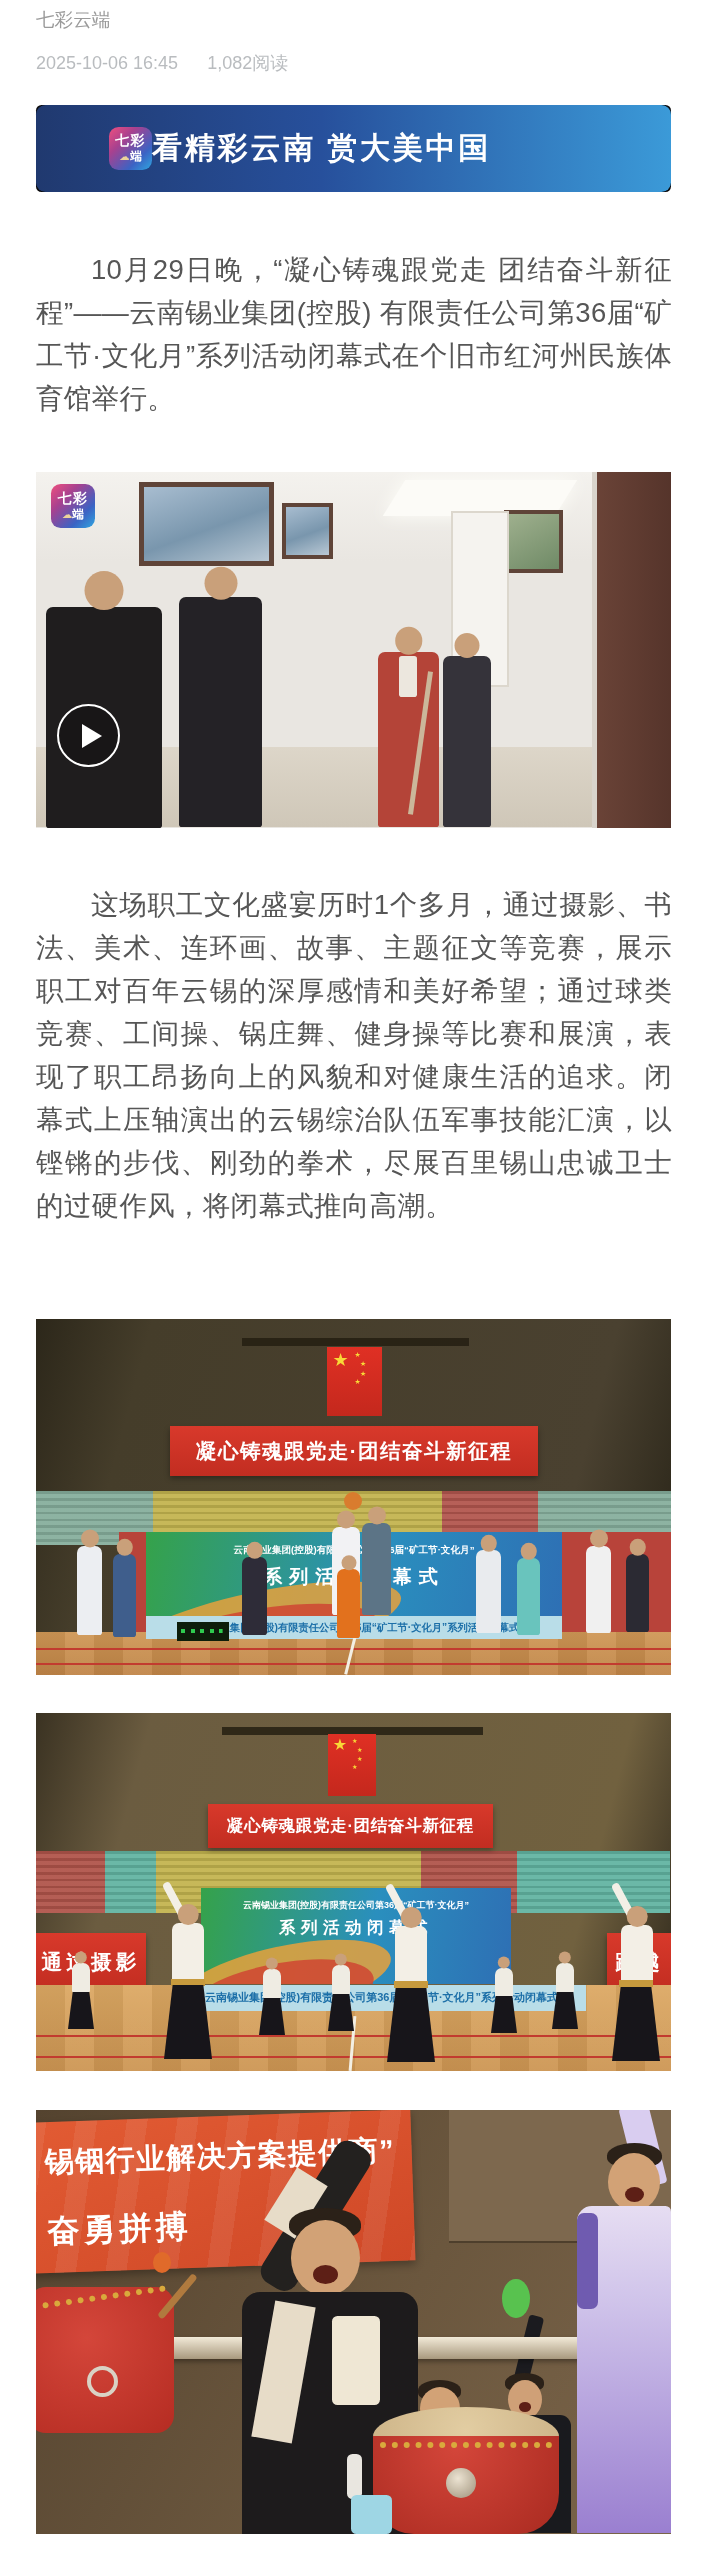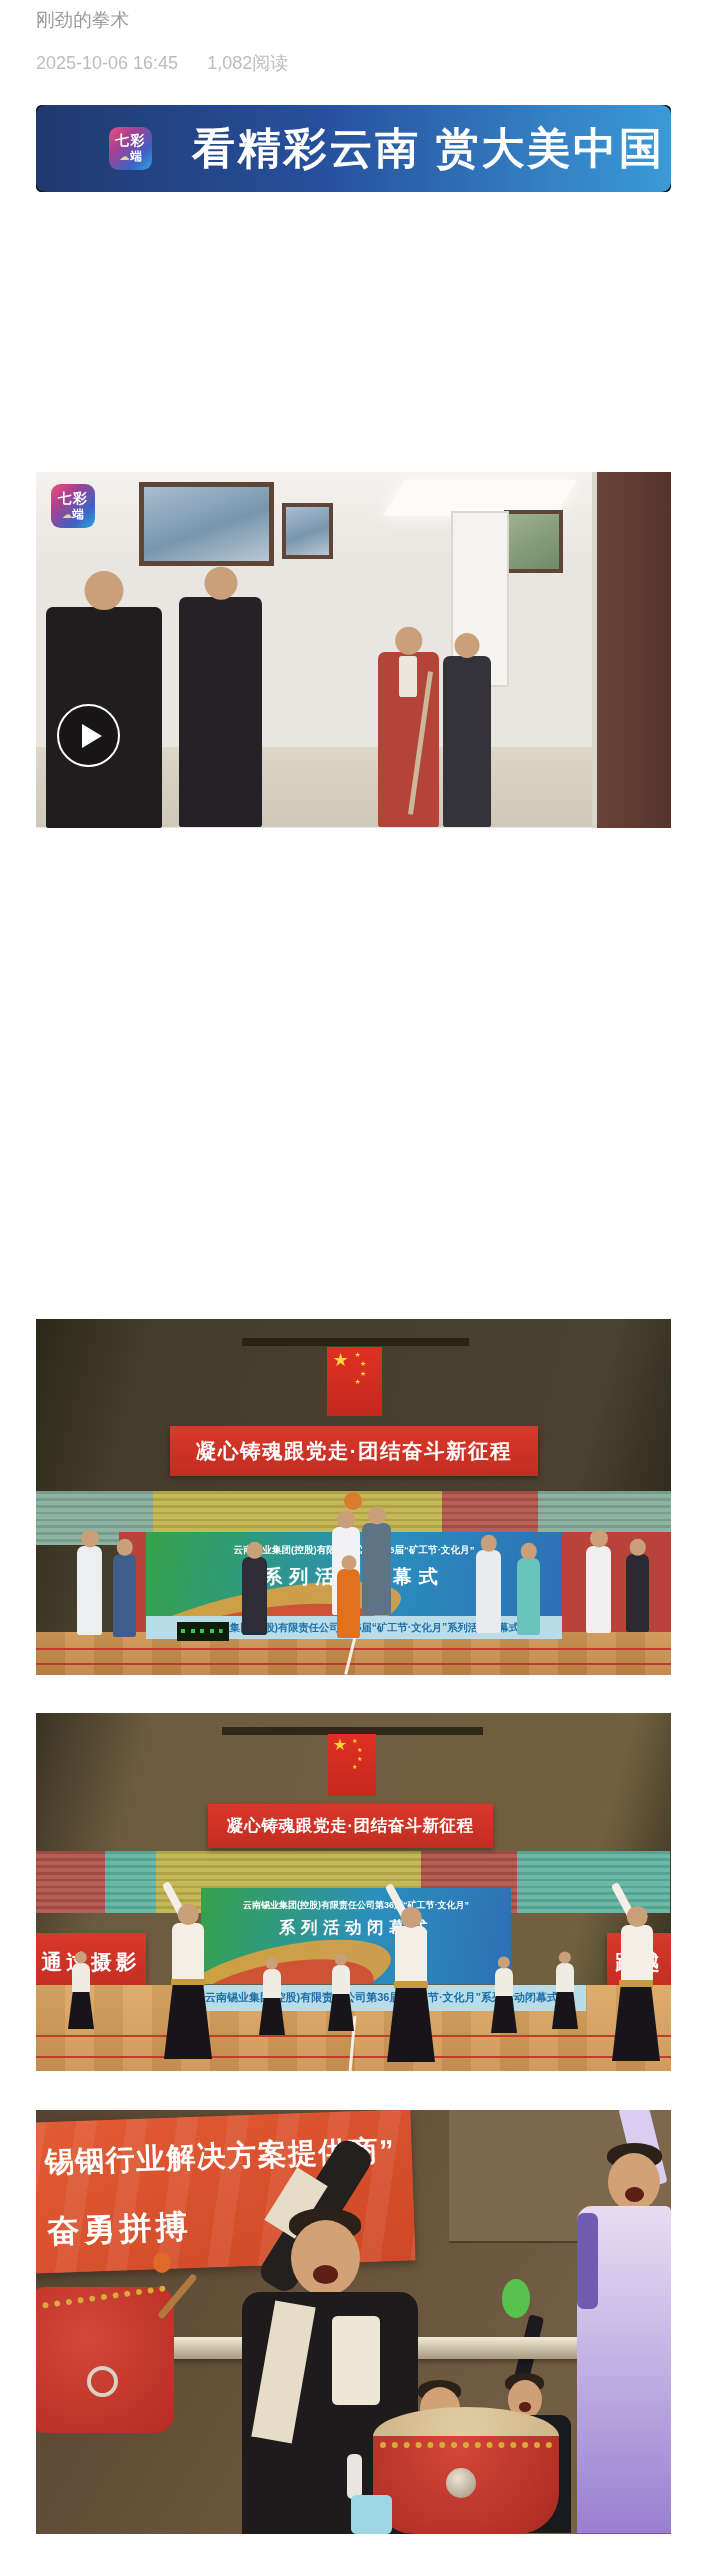--- a/index.html
+++ b/index.html
@@ -15,21 +15,21 @@
   
   .banner-wrap{position:absolute;left:36px;top:105px;width:635px;height:87px;background:#0b0b0d;border-radius:5.5px}
   .banner{position:absolute;inset:0;border-radius:9.6px;overflow:hidden;display:flex;align-items:center;
           background:linear-gradient(90deg,#20396f 0%,#27509c 45%,#3b9ad8 100%)}
   .applogo{width:43px;height:43px;margin-left:73px;border-radius:9.6px;flex:0 0 auto;color:#fff;
            background:linear-gradient(135deg,#ef4f7e 0%,#a8418f 32%,#3b63c4 72%,#2fa7e0 100%);
            display:flex;flex-direction:column;align-items:center;justify-content:center;line-height:1}
   .applogo .l1{font-size:13.8px;font-weight:bold;letter-spacing:1.4px}
   .applogo .l2{font-size:11.7px;font-weight:bold;margin-top:2.1px}
   .applogo .cloud{color:#ecd29b;font-size:10.3px;margin-right:0.7px}
-  .slogan{margin-left:40px;color:#fff;font-size:43px;font-weight:bold;letter-spacing:2.8px}
+  .slogan{color:#fff;font-size:30px;font-weight:bold;letter-spacing:2.8px}
 
   
   .para{position:absolute;left:36px;width:636px;font-size:27.5px;line-height:43px;color:#565656;
         text-indent:2em;text-align:justify;margin:0;letter-spacing:0.3px}
   .p1{top:248px}
   .p2{top:883px}
 
   
   .photo{position:absolute;left:36px;width:635px;overflow:hidden;background:#ddd}
   .flag{position:absolute;background:linear-gradient(180deg,#e03024,#c4281d)}
@@ -88,35 +88,36 @@
   .drum{position:absolute;background:radial-gradient(circle at 40% 35%,#d4463a,#b52c22);border-radius:18px}
   .studs{position:absolute;height:0;border-top:6.9px dotted #d9a93c}
   .mouth{position:absolute;background:#5d1f16;border-radius:50%}
   .hair{position:absolute;background:#2b2118;border-radius:50% 50% 40% 40%}
 </style>
 </head>
 <body>
 
 <div class="page">
 
-  <div class="src">刚劲的拳术</div>
+  <div class="src">七彩云端</div>
   <div class="meta">
     <span>2025-10-06 16:45</span><span class="reads">1,082阅读</span>
   </div>
 
   <div class="banner-wrap">
     <div class="banner">
       <div class="applogo">
         <div class="l1">七彩</div>
         <div class="l2"><span class="cloud">☁</span><span>端</span></div>
       </div>
       <div class="slogan">看精彩云南 赏大美中国</div>
     </div>
   </div>
 
+  <p class="para p1">10月29日晚，“凝心铸魂跟党走 团结奋斗新征程”——云南锡业集团(控股) 有限责任公司第36届“矿工节·文化月”系列活动闭幕式在个旧市红河州民族体育馆举行。</p>
 
   <div class="photo video">
     <div class="v-ceil"></div>
     <div class="v-light"></div>
     <div class="v-floor"></div>
     <div class="frame" style="left:103px;top:10.3px;width:125px;height:74px"></div>
     <div class="frame" style="left:246px;top:31px;width:43px;height:48px;border-width:4.1px"></div>
     <div class="frame" style="left:468px;top:38px;width:51px;height:55px;border-width:4.1px;background:linear-gradient(150deg,#9fb08e,#6f8a66)"></div>
     <div class="door-open"></div>
     <div class="door-right"></div>
@@ -128,20 +129,21 @@
     <div class="fig" style="left:407px;top:184px;width:48px;height:171px;--hd:25px;background:#35333a"></div>
     <div class="wm">
       <div class="l1">七彩</div>
       <div class="l2"><span class="cloud">☁</span><span>端</span></div>
     </div>
     <div class="playbtn">
       <div class="tri"></div>
     </div>
   </div>
 
+  <p class="para p2">这场职工文化盛宴历时1个多月，通过摄影、书法、美术、连环画、故事、主题征文等竞赛，展示职工对百年云锡的深厚感情和美好希望；通过球类竞赛、工间操、锅庄舞、健身操等比赛和展演，表现了职工昂扬向上的风貌和对健康生活的追求。闭幕式上压轴演出的云锡综治队伍军事技能汇演，以铿锵的步伐、刚劲的拳术，尽展百里锡山忠诚卫士的过硬作风，将闭幕式推向高潮。</p>
 
   <div class="photo gym1">
     <div class="truss" style="left:206px;top:19px;width:227px"></div>
     <div class="flag" style="left:291px;top:27.5px;width:55px;height:69px">
       <span style="left:5.5px;top:4.1px;font-size:18px">★</span>
       <span style="left:27.5px;top:5.5px;font-size:6.9px">★</span>
       <span style="left:33px;top:14.4px;font-size:6.9px">★</span>
       <span style="left:33px;top:24px;font-size:6.9px">★</span>
       <span style="left:27.5px;top:32px;font-size:6.9px">★</span>
     </div>

